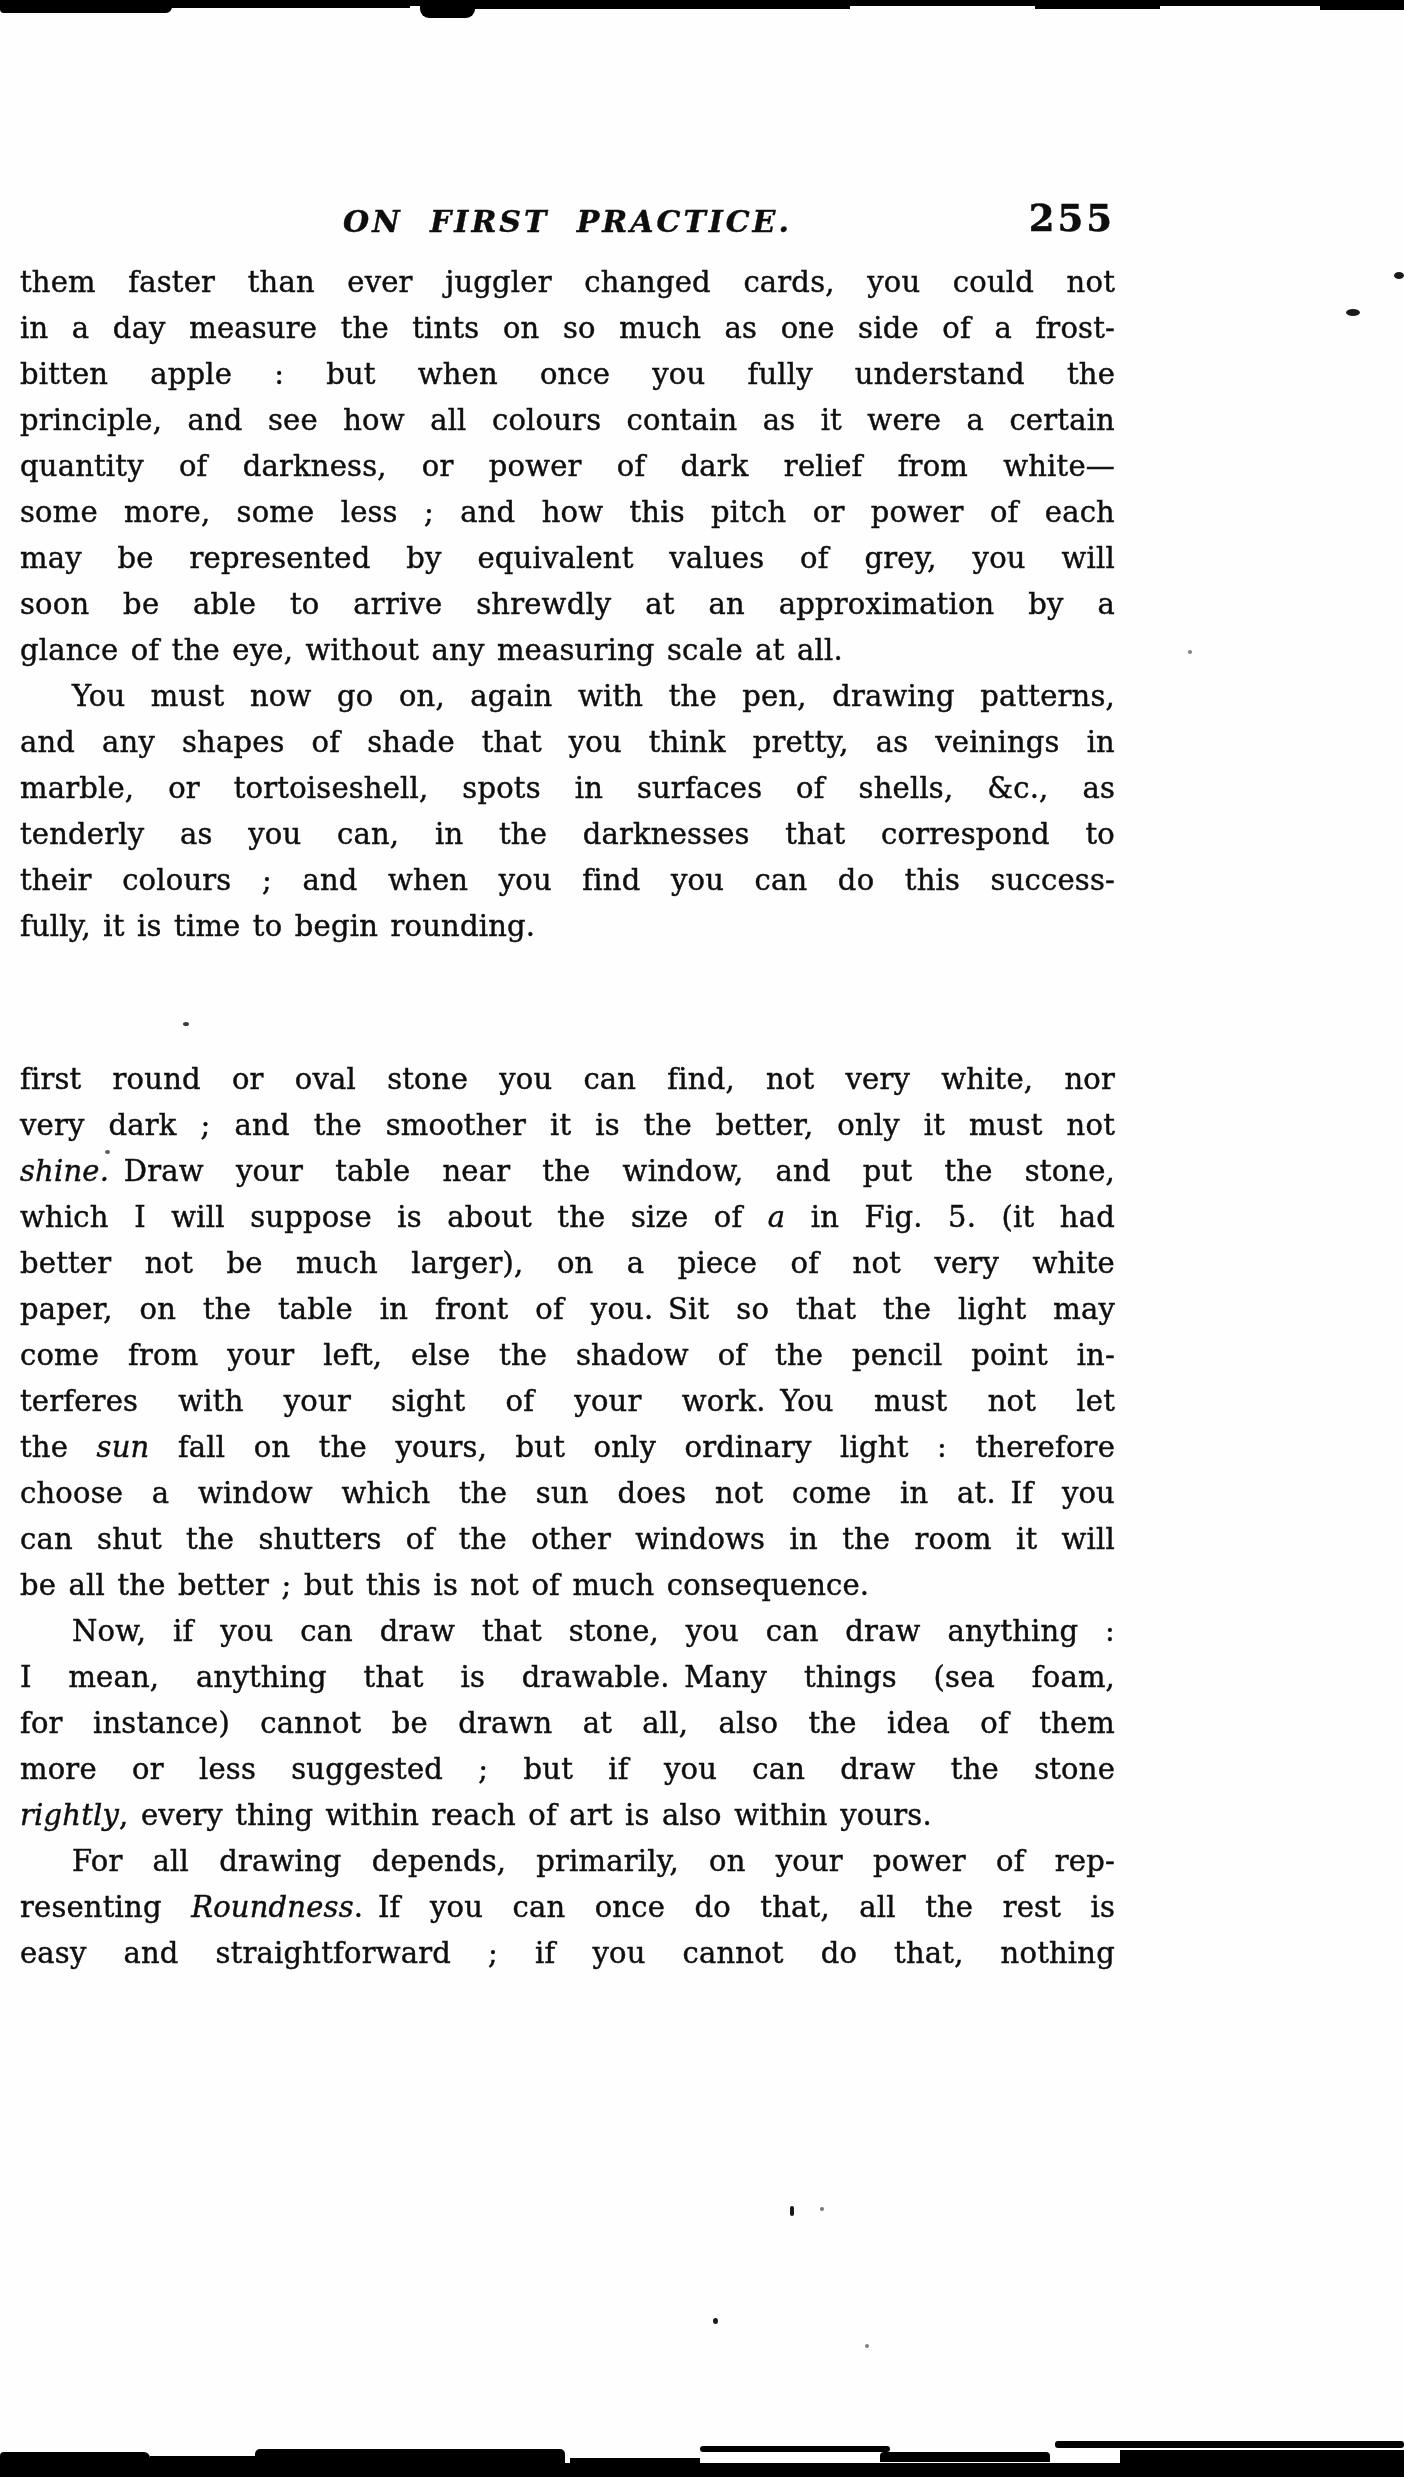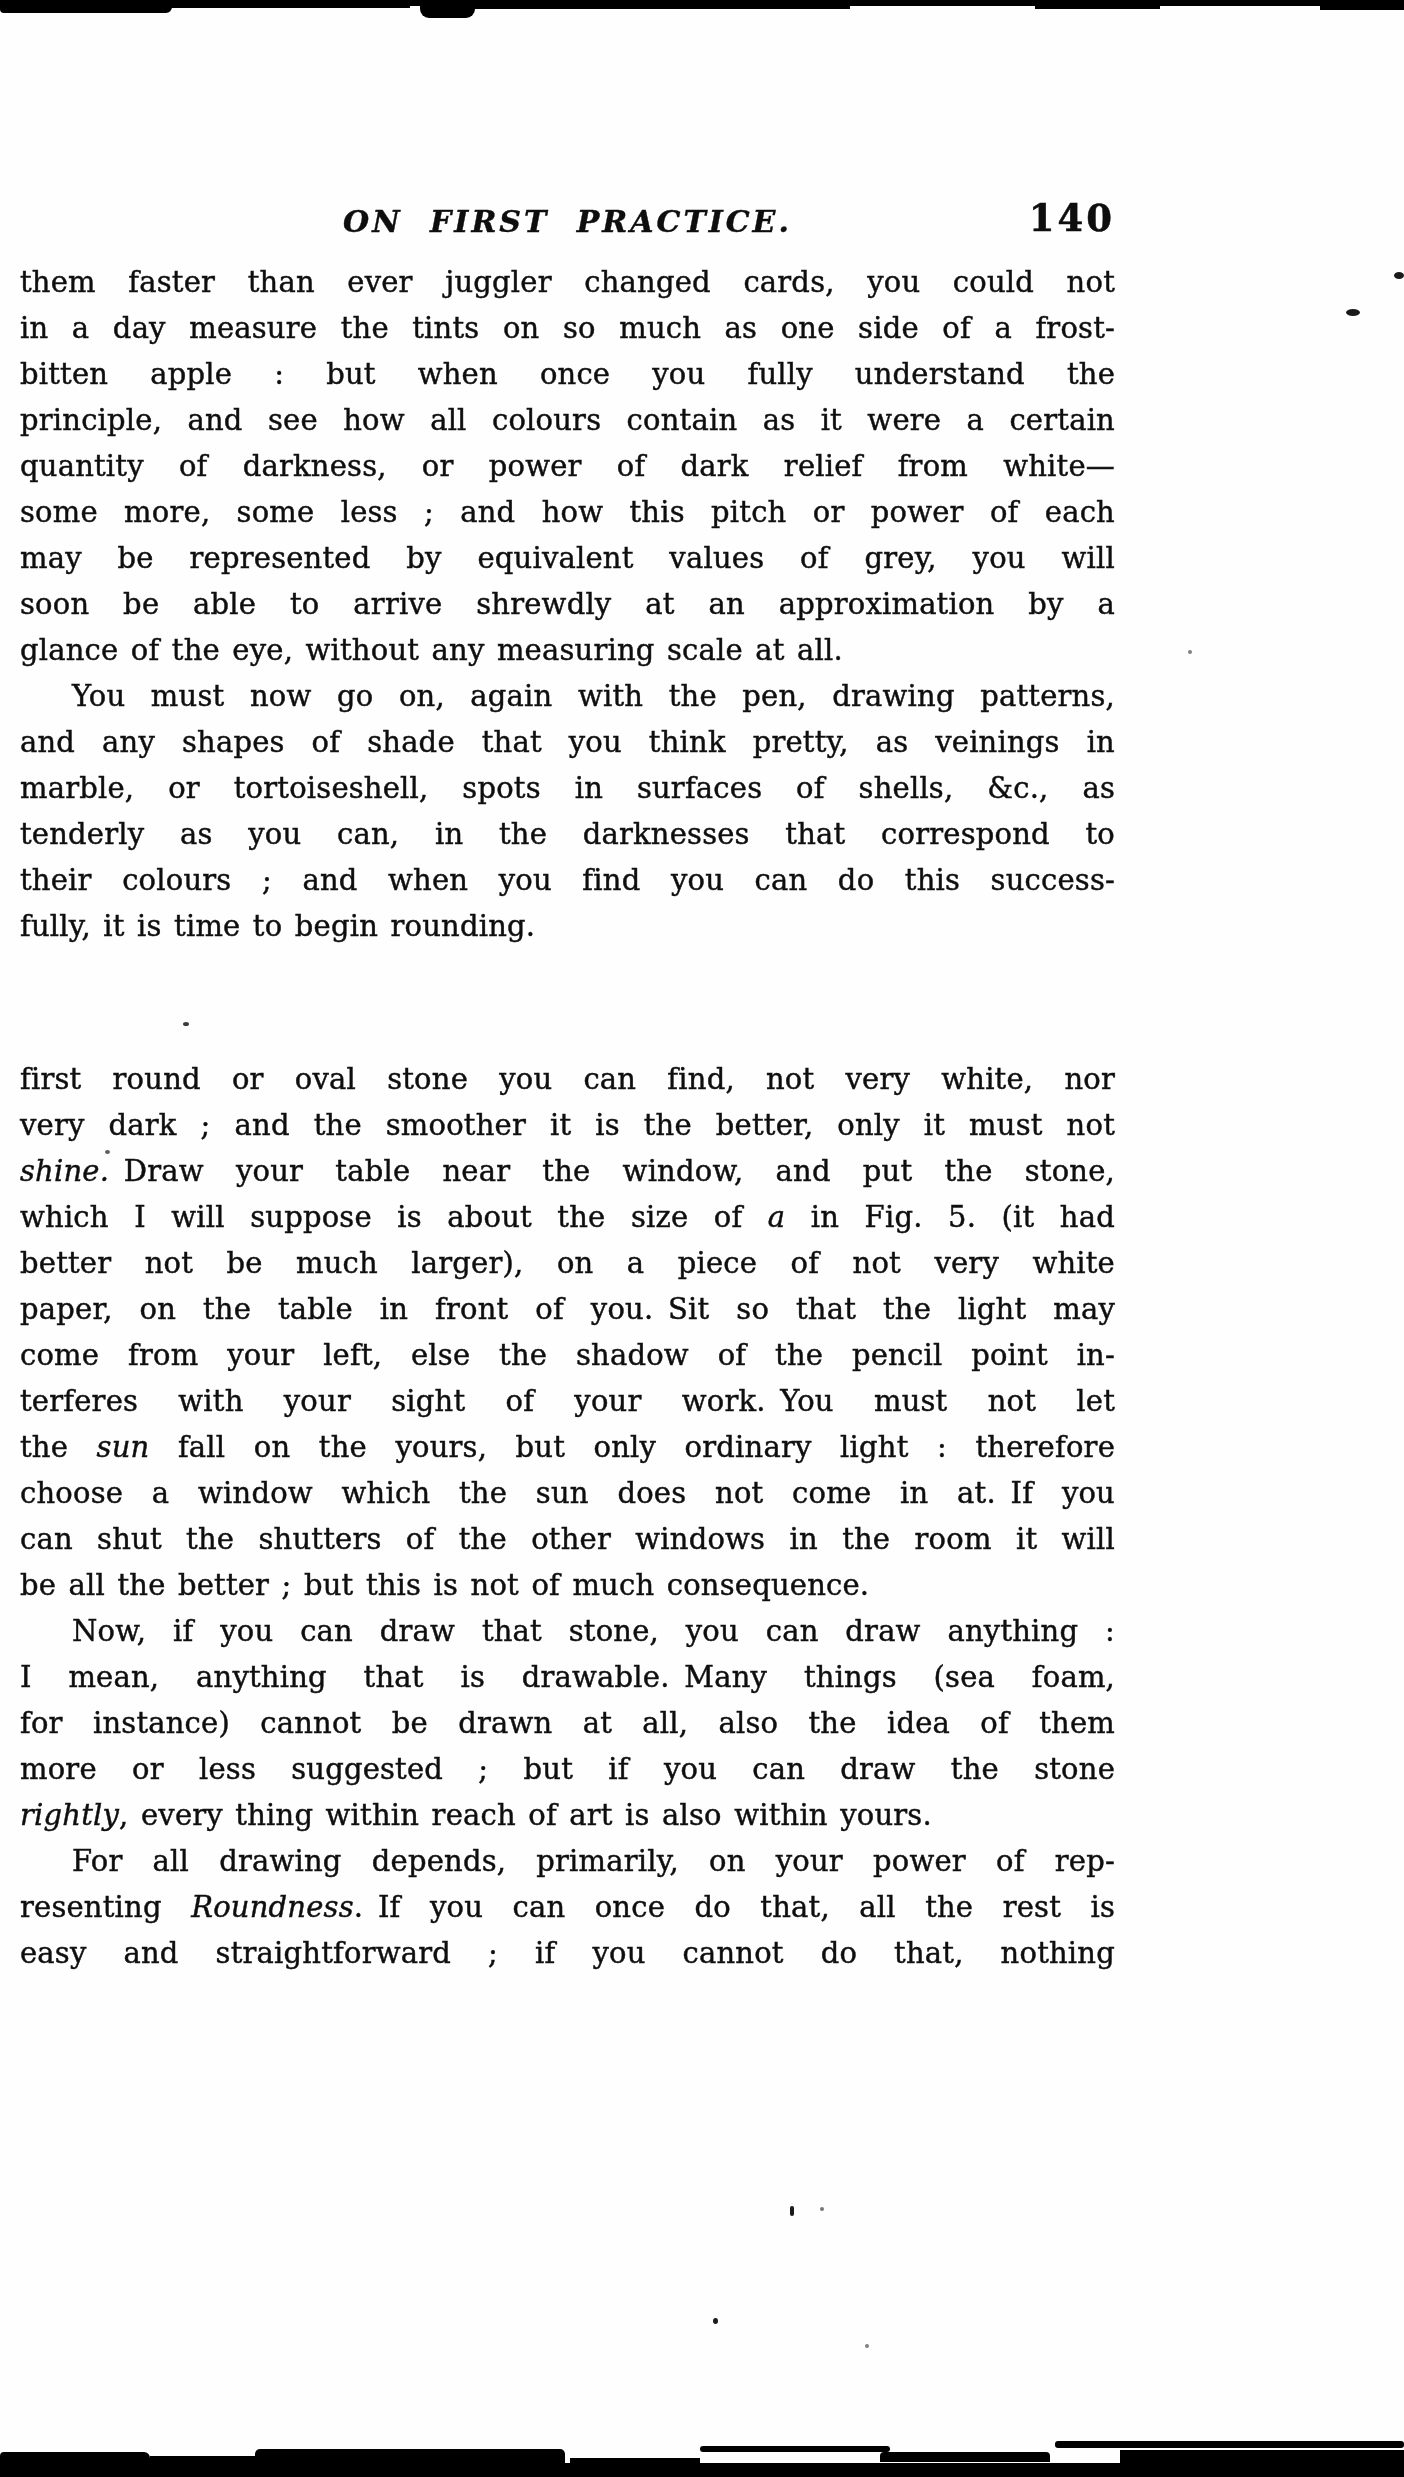--- a/index.html
+++ b/index.html
@@ -62,21 +62,21 @@
     <div class="art" style="left:0;top:0;width:172px;height:13px;border-radius:0 0 6px 4px;"></div>
     <div class="art" style="left:150px;top:0;width:260px;height:8px;"></div>
     <div class="art" style="left:420px;top:0;width:55px;height:18px;border-radius:0 0 9px 9px;"></div>
     <div class="art" style="left:470px;top:0;width:380px;height:9px;"></div>
     <div class="art" style="left:1035px;top:0;width:125px;height:9px;"></div>
     <div class="art" style="left:1320px;top:0;width:84px;height:10px;"></div>
   </div>
 
   <div class="col header">
     <span class="header-title">ON FIRST PRACTICE.</span>
-    <span class="page-num">140</span>
+    <span class="page-num">255</span>
   </div>
 
   <div id="body-upper" class="col bodytext">
       <div class="line"><span>them faster than ever juggler changed cards, you could not</span></div>
       <div class="line"><span>in a day measure the tints on so much as one side of a frost-</span></div>
       <div class="line"><span>bitten apple : but when once you fully understand the</span></div>
       <div class="line"><span>principle, and see how all colours contain as it were a certain</span></div>
       <div class="line"><span>quantity of darkness, or power of dark relief from white—</span></div>
       <div class="line"><span>some more, some less ; and how this pitch or power of each</span></div>
       <div class="line"><span>may be represented by equivalent values of grey, you will</span></div>

